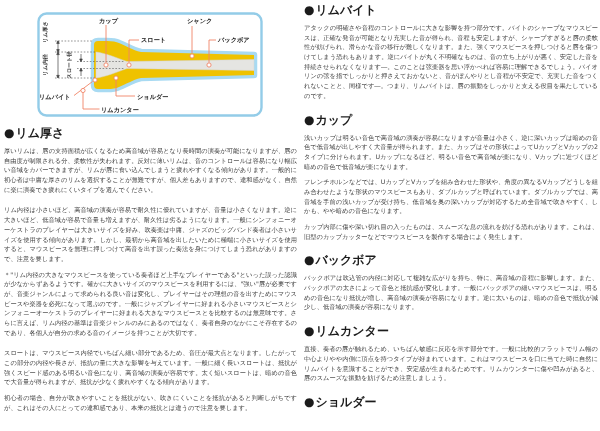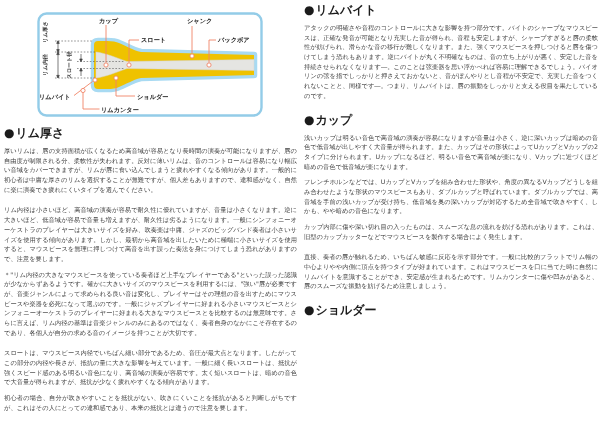--- a/index.html
+++ b/index.html
@@ -114,22 +114,27 @@
     </div>
 
     <div class="sec">
       <h3 class="sec-h"><span class="bullet">●</span><span>カップ</span></h3>
       <p>浅いカップは明るい音色で高音域の演奏が容易になりますが音量は小さく、逆に深いカップは暗めの音色で低音域が出しやすく大音量が得られます。また、カップはその形状によってUカップとVカップの2タイプに分けられます。Uカップになるほど、明るい音色で高音域が楽になり、Vカップに近づくほど暗めの音色で低音域が楽になります。</p>
       <p>フレンチホルンなどでは、UカップとVカップを組み合わせた形状や、角度の異なるVカップどうしを組み合わせたような形状のマウスピースもあり、ダブルカップと呼ばれています。ダブルカップでは、高音域を手前の浅いカップが受け持ち、低音域を奥の深いカップが対応するため全音域で吹きやすく、しかも、やや暗めの音色になります。</p>
       <p>カップ内部に傷や深い切れ目の入ったものは、スムーズな息の流れを妨げる恐れがあります。これは、旧型のカップカッターなどでマウスピースを製作する場合によく発生します。</p>
     </div>
 
 
+    <div class="sec">
+      <h3 class="sec-h"><span class="bullet">●</span><span>バックボア</span></h3>
+      <p>バックボアは吹込管の内径に対応して複雑な広がりを持ち、特に、高音域の音程に影響します。また、バックボアの太さによって音色と抵抗感が変化します。一般にバックボアの細いマウスピースは、明るめの音色になり抵抗が増し、高音域の演奏が容易になります。逆に太いものは、暗めの音色で抵抗が減少し、低音域の演奏が容易になります。</p>
+    </div>
 
     <div class="sec">
+      <h3 class="sec-h"><span class="bullet">●</span><span>リムカンター</span></h3>
       <p>直接、奏者の唇が触れるため、いちばん敏感に反応を示す部分です。一般に比較的フラットでリム幅の中心よりやや内側に頂点を持つタイプが好まれています。これはマウスピースを口に当てた時に自然にリムバイトを意識することができ、安定感が生まれるためです。リムカウンターに傷や凹みがあると、唇のスムーズな振動を妨げるため注意しましょう。</p>
     </div>
 
     <div class="sec">
       <h3 class="sec-h"><span class="bullet">●</span><span>ショルダー</span></h3>
 
     </div>
 
   </div>
 </div>

